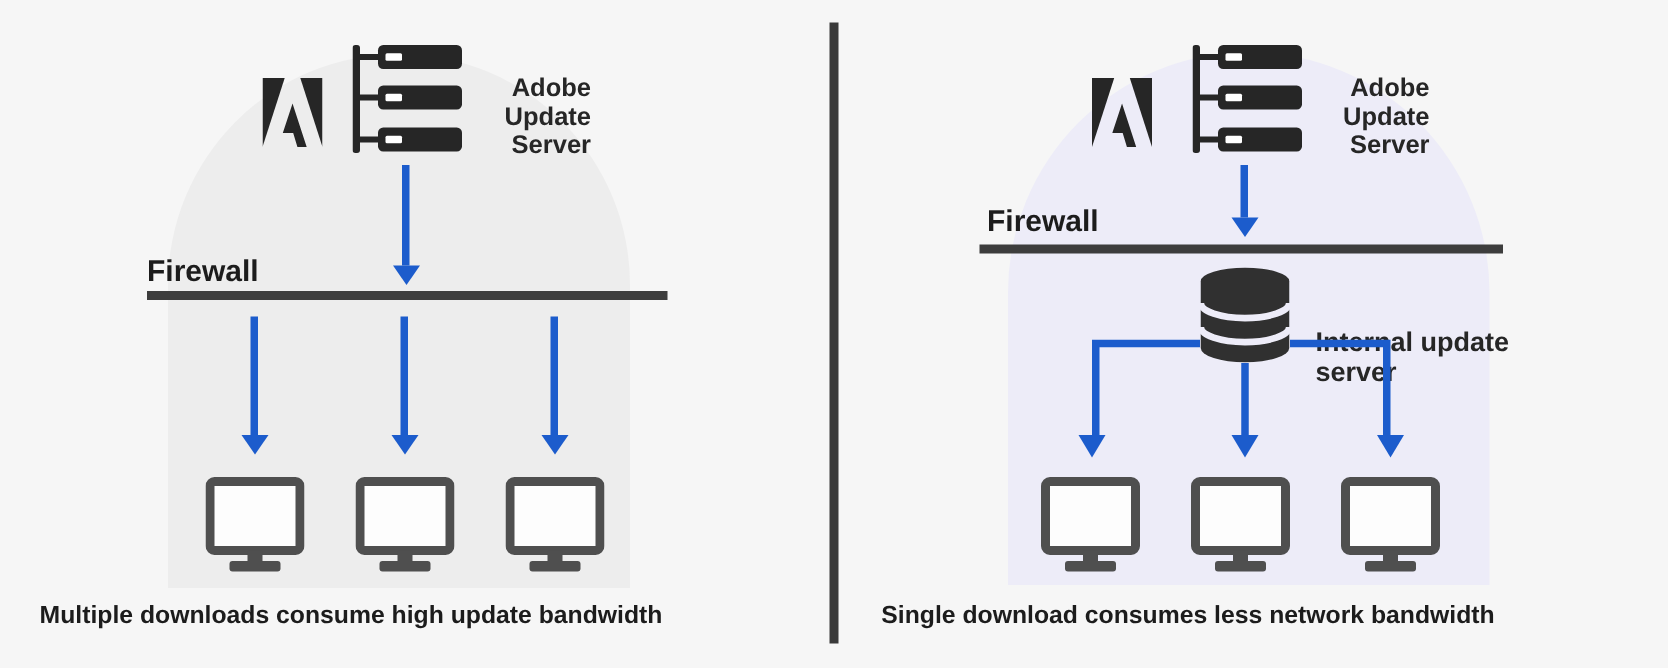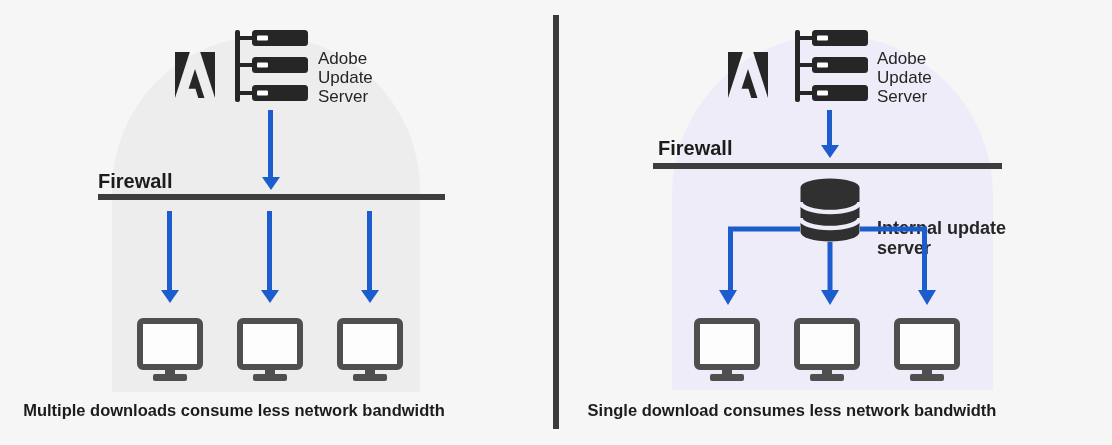--- a/index.html
+++ b/index.html
@@ -33,21 +33,21 @@
   .adobe-logo{position:absolute;width:40px;height:46px;}
   .adobe-logo.l{left:175px;top:52px;}
   .adobe-logo.r{left:728px;top:52px;}
 
   .server-icon{position:absolute;width:73px;height:72px;}
   .server-icon.l{left:235px;top:30px;}
   .server-icon.r{left:795px;top:30px;}
 
   .server-label{
     position:absolute;width:76px;
-    font-size:17px;line-height:19px;font-weight:normal;color:var(--dark);
+    font-size:17px;line-height:19px;font-weight:bold;color:var(--dark);text-align:right;
   }
   .server-label.l{left:318px;top:49px;}
   .server-label.r{left:877px;top:49px;}
 
   .firewall-label{
     position:absolute;font-size:20px;font-weight:bold;color:var(--text-dark);
   }
   .firewall-label.l{left:98px;top:170px;}
   .firewall-label.r{left:658px;top:137px;}
 
@@ -146,21 +146,21 @@
       <rect x="3" y="3" width="60" height="46" rx="3" fill="#fdfdfd" stroke="#4f4f4f" stroke-width="6"></rect>
       <rect x="28" y="49" width="10" height="8" fill="#4f4f4f"></rect>
       <rect x="16" y="56" width="34" height="7" rx="2" fill="#4f4f4f"></rect>
     </svg>
     <svg class="monitor mon-l3" viewBox="0 0 66 64">
       <rect x="3" y="3" width="60" height="46" rx="3" fill="#fdfdfd" stroke="#4f4f4f" stroke-width="6"></rect>
       <rect x="28" y="49" width="10" height="8" fill="#4f4f4f"></rect>
       <rect x="16" y="56" width="34" height="7" rx="2" fill="#4f4f4f"></rect>
     </svg>
 
-    <div class="caption l">Multiple downloads consume less network bandwidth</div>
+    <div class="caption l">Multiple downloads consume high update bandwidth</div>
 
     <div class="divider"></div>
 
     <svg class="adobe-logo r" viewBox="0 0 24 21.25" preserveAspectRatio="none">
       <g fill="#262626">
         <path d="M8.884 0 H0 V21.248 Z"></path>
         <path d="M15.116 0 H24 V21.248 Z"></path>
         <path d="M13.966 21.248 L12.276 16.967 H8.122 L12.014 7.823 L17.676 21.248 Z"></path>
       </g>
     </svg>

